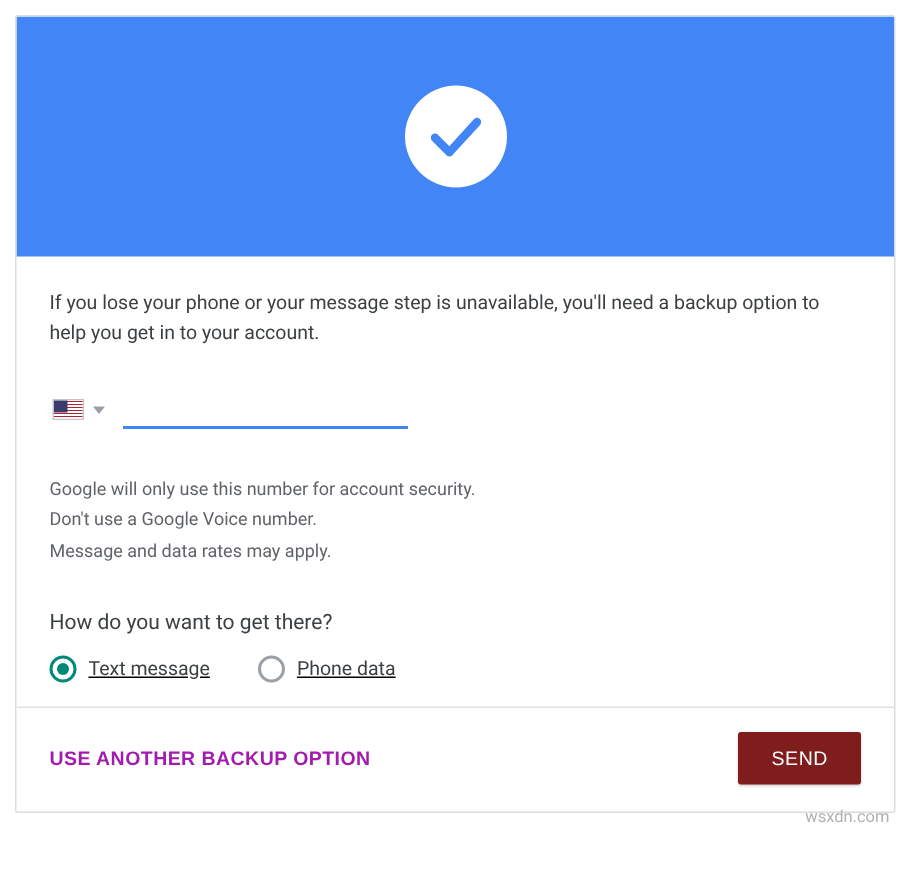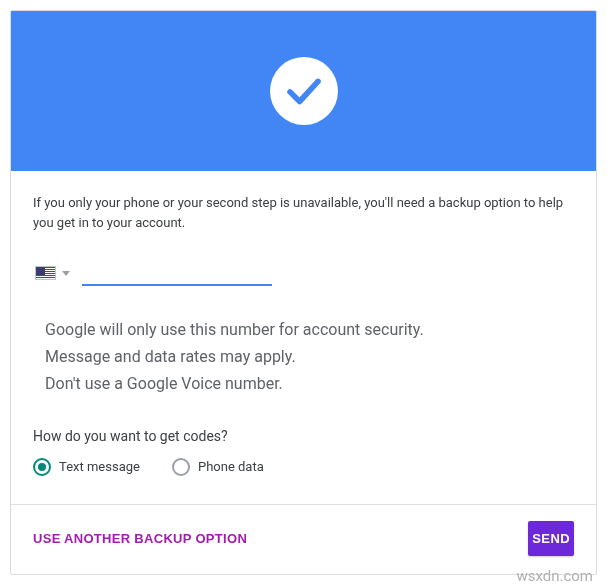--- a/index.html
+++ b/index.html
@@ -11,66 +11,66 @@
     .content { padding: 22px 22px 18px 22px; }
     .title { font-size: 20px; color: #202124; font-weight: 400; margin-bottom: 14px; }
     .desc { font-size: 13px; color: #3c4043; line-height: 1.5; margin-bottom: 28px; }
     .phone-row { display: flex; align-items: center; gap: 10px; margin-bottom: 30px; }
     .country-select { display: flex; align-items: center; gap: 4px; cursor: pointer; padding: 4px 2px; }
     .flag { width: 21px; height: 14px; display: inline-block; position: relative; background: #fff; border: 0.5px solid #c4c4c4; }
     .flag::before { content: ""; position: absolute; inset: 0; background: repeating-linear-gradient(#b22234 0 1px, #fff 1px 2px); }
     .flag::after { content: ""; position: absolute; top: 0; left: 0; width: 9px; height: 7.5px; background: #3c3b6e; }
     .dd-arrow { width: 0; height: 0; border-left: 4px solid transparent; border-right: 4px solid transparent; border-top: 5px solid #9aa0a6; margin-left: 2px; }
     .phone-input { border: none; border-bottom: 2px solid #4285f4; outline: none; font-size: 14px; padding: 4px 2px; width: 190px; color: #202124; }
-    .hints { font-size: 16px; color: #5f6368; line-height: 1.7; margin-bottom: 30px; margin-left: 12px; }
+    .hints { font-size: 12px; color: #5f6368; line-height: 1.7; margin-bottom: 30px; }
     .hints div { }
     .codes-q { font-size: 14px; color: #3c4043; margin-bottom: 14px; }
-    .radio-row { display: flex; align-items: center; gap: 32px; margin-bottom: 28px; }
+    .radio-row { display: flex; align-items: center; gap: 32px; margin-bottom: 16px; text-decoration: underline; }
     .radio { display: flex; align-items: center; gap: 8px; cursor: pointer; }
     .radio-outer { width: 18px; height: 18px; border-radius: 50%; border: 2px solid #9aa0a6; display: flex; align-items: center; justify-content: center; }
     .radio.selected .radio-outer { border-color: #00897b; }
     .radio-inner { width: 8px; height: 8px; border-radius: 50%; background: #00897b; display: none; }
     .radio.selected .radio-inner { display: block; }
     .radio-label { font-size: 13px; color: #3c4043; }
     .divider { height: 1px; background: #e0e0e0; margin: 0 -22px 16px -22px; }
     .actions { display: flex; align-items: center; justify-content: space-between; }
     .link-btn { color: #a21caf; font-size: 13px; font-weight: 700; letter-spacing: 0.3px; cursor: pointer; background: none; border: none; text-transform: uppercase; }
-    .send-btn { background: #6d28d9; color: #fff; font-size: 13px; font-weight: 700; border: none; padding: 10px 4px; border-radius: 2px; cursor: pointer; text-transform: uppercase; letter-spacing: 0.4px; box-shadow: 0 1px 2px rgba(0,0,0,0.2); }
-    .watermark { position: absolute; right: 14px; bottom: 0; font-size: 15px; color: #b0b0b0; }
+    .send-btn { background: #7f1d1d; color: #fff; font-size: 13px; font-weight: 400; border: none; padding: 10px 22px; border-radius: 2px; cursor: pointer; text-transform: uppercase; letter-spacing: 0.4px; box-shadow: 0 1px 2px rgba(0,0,0,0.2); }
+    .watermark { position: absolute; right: 14px; bottom: 34px; font-size: 11px; color: #b0b0b0; }
   </style>
 </head>
 <body>
 
 <div class="card">
   <div class="banner">
     <div class="check-circle">
       <svg viewBox="0 0 24 24">
         <path fill="none" stroke="#4285f4" stroke-width="3.2" stroke-linecap="round" stroke-linejoin="round" d="M4 12.5 L9.5 18 L20 6.5"></path>
       </svg>
     </div>
   </div>
 
   <div class="content">
-    <p class="desc">If you only your phone or your second step is unavailable, you'll need a backup option to help you get in to your account.</p>
+    <p class="desc">If you lose your phone or your message step is unavailable, you'll need a backup option to help you get in to your account.</p>
 
     <div class="phone-row">
       <div class="country-select">
         <span class="flag"></span>
         <span class="dd-arrow"></span>
       </div>
       <input type="text" class="phone-input" autofocus="" value="" style="">
     </div>
 
     <div class="hints">
       <div>Google will only use this number for account security.</div>
+      <div>Don't use a Google Voice number.</div>
       <div>Message and data rates may apply.</div>
-      <div>Don't use a Google Voice number.</div>
     </div>
 
-    <div class="codes-q">How do you want to get codes?</div>
+    <div class="codes-q">How do you want to get there?</div>
 
     <div class="radio-row">
       <div class="radio selected">
         <span class="radio-outer">
             <span class="radio-inner"></span>
           </span>
         <span class="radio-label">Text message</span>
       </div>
       <div class="radio">
         <span class="radio-outer"></span>

